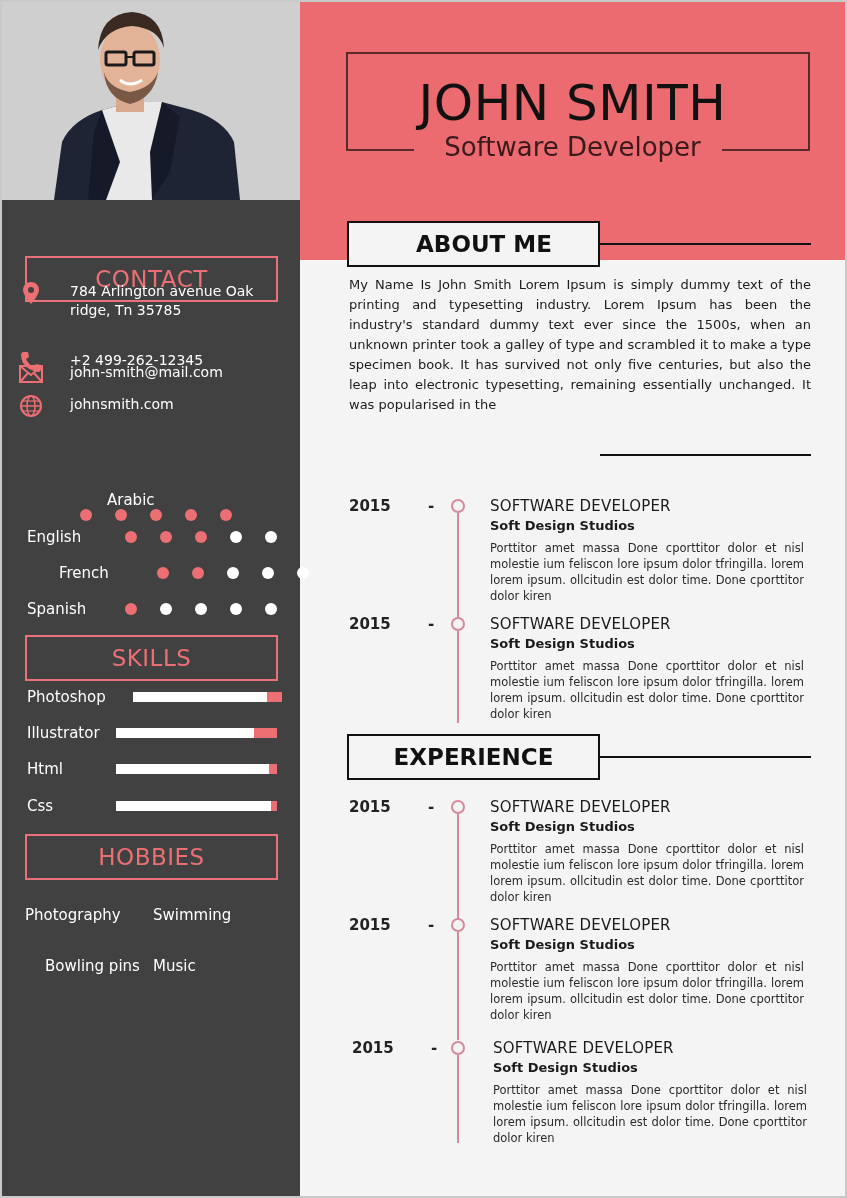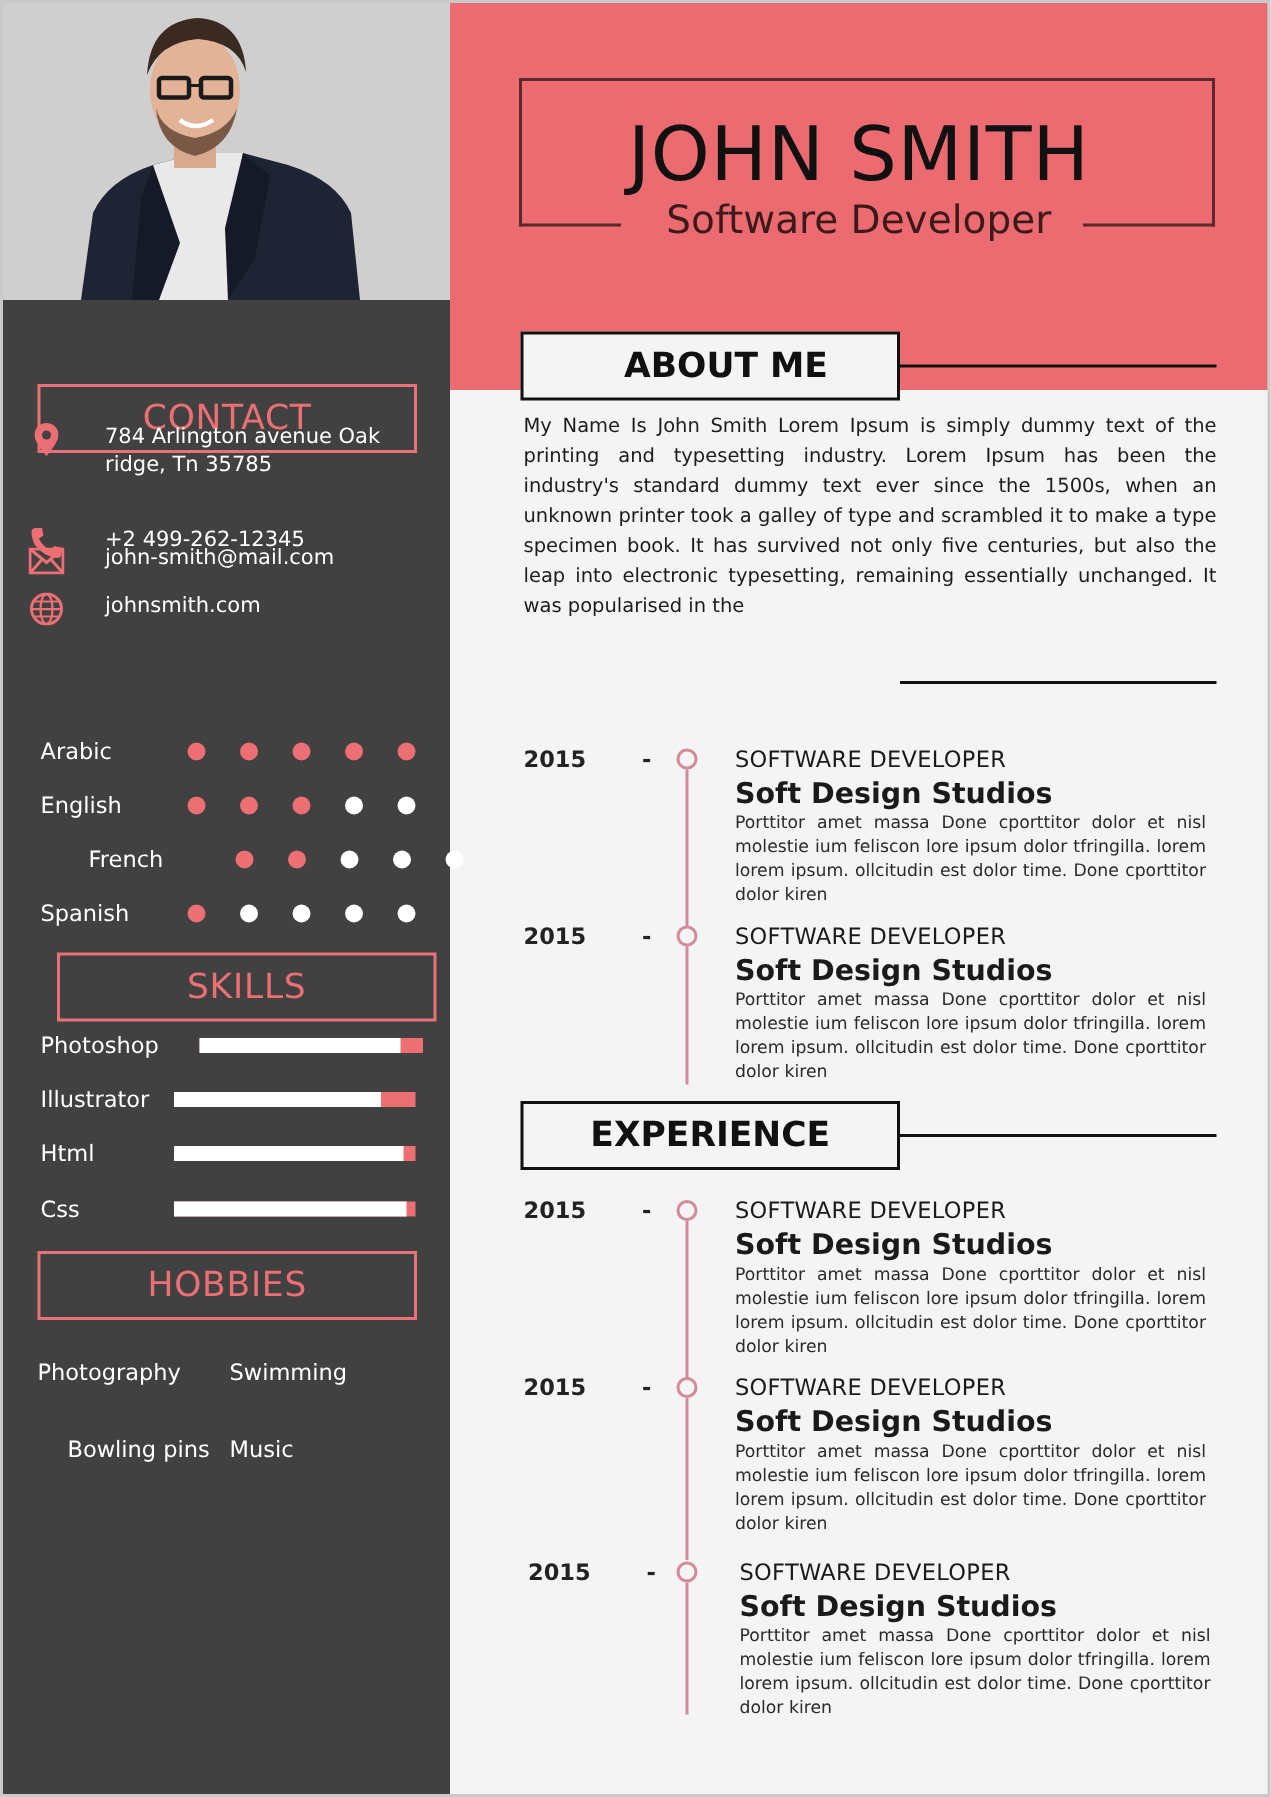--- a/index.html
+++ b/index.html
@@ -104,21 +104,21 @@
     .tl-year { position: absolute; left: 0; top: 0; font-size: 15px; font-weight: bold; color: #222; }
     .tl-dash { position: absolute; left: 79px; top: 0; font-size: 15px; font-weight: bold; color: #222; }
     .tl-node {
       position: absolute; left: 102px; top: 2px; width: 14px; height: 14px;
       border: 2px solid #d48a99; border-radius: 50%; background: #f4f4f4;
     }
     .tl-line {
       position: absolute; left: 108px; top: 16px; width: 2px; background: #d48a99;
     }
     .tl-role { position: absolute; left: 141px; top: 0; font-size: 15px; color: #1a1a1a; letter-spacing: 0.2px; }
-    .tl-org { position: absolute; left: 141px; top: 21px; font-size: 19px; font-weight: bold; color: #1a1a1a; }
+    .tl-org { position: absolute; left: 141px; top: 21px; font-size: 13px; font-weight: bold; color: #1a1a1a; }
     .tl-desc {
       position: absolute; left: 141px; top: 43px; width: 314px;
       font-size: 11.5px; line-height: 16px; color: #2a2a2a; text-align: justify;
     }
   </style>
 </head>
 <body>
 
 <div class="page">
 
@@ -185,21 +185,21 @@
             <ellipse cx="11" cy="11" rx="4" ry="10" fill="none" stroke="#ec6f73" stroke-width="1.5"></ellipse>
             <line x1="1" y1="11" x2="21" y2="11" stroke="#ec6f73" stroke-width="1.5"></line>
             <line x1="3" y1="6" x2="19" y2="6" stroke="#ec6f73" stroke-width="1.2"></line>
             <line x1="3" y1="16" x2="19" y2="16" stroke="#ec6f73" stroke-width="1.2"></line>
           </svg>
       </span>
       <span class="txt">johnsmith.com</span>
     </div>
 
 
-    <div class="lang-row" style="top:489px;">
+    <div class="lang-row" style="top:489px;flex-direction:column;">
       <span class="name">Arabic</span>
       <span class="dots">
         <span class="dot on"></span>
         <span class="dot on"></span>
         <span class="dot on"></span>
         <span class="dot on"></span>
         <span class="dot on"></span>
       </span>
     </div>
     <div class="lang-row" style="top:525px;">
@@ -226,21 +226,21 @@
       <span class="name">Spanish</span>
       <span class="dots">
         <span class="dot on"></span>
         <span class="dot"></span>
         <span class="dot"></span>
         <span class="dot"></span>
         <span class="dot"></span>
       </span>
     </div>
 
-    <div class="side-heading" style="top:633px;margin-left:13px;">SKILLS</div>
+    <div class="side-heading" style="top:633px;">SKILLS</div>
 
     <div class="skill-row" style="top:685px;gap:23px;">
       <span class="name">Photoshop</span>
       <span class="bar">
           <span class="fill" style="width:90%;"></span>
         </span>
     </div>
     <div class="skill-row" style="top:721px;">
       <span class="name">Illustrator</span>
       <span class="bar">

